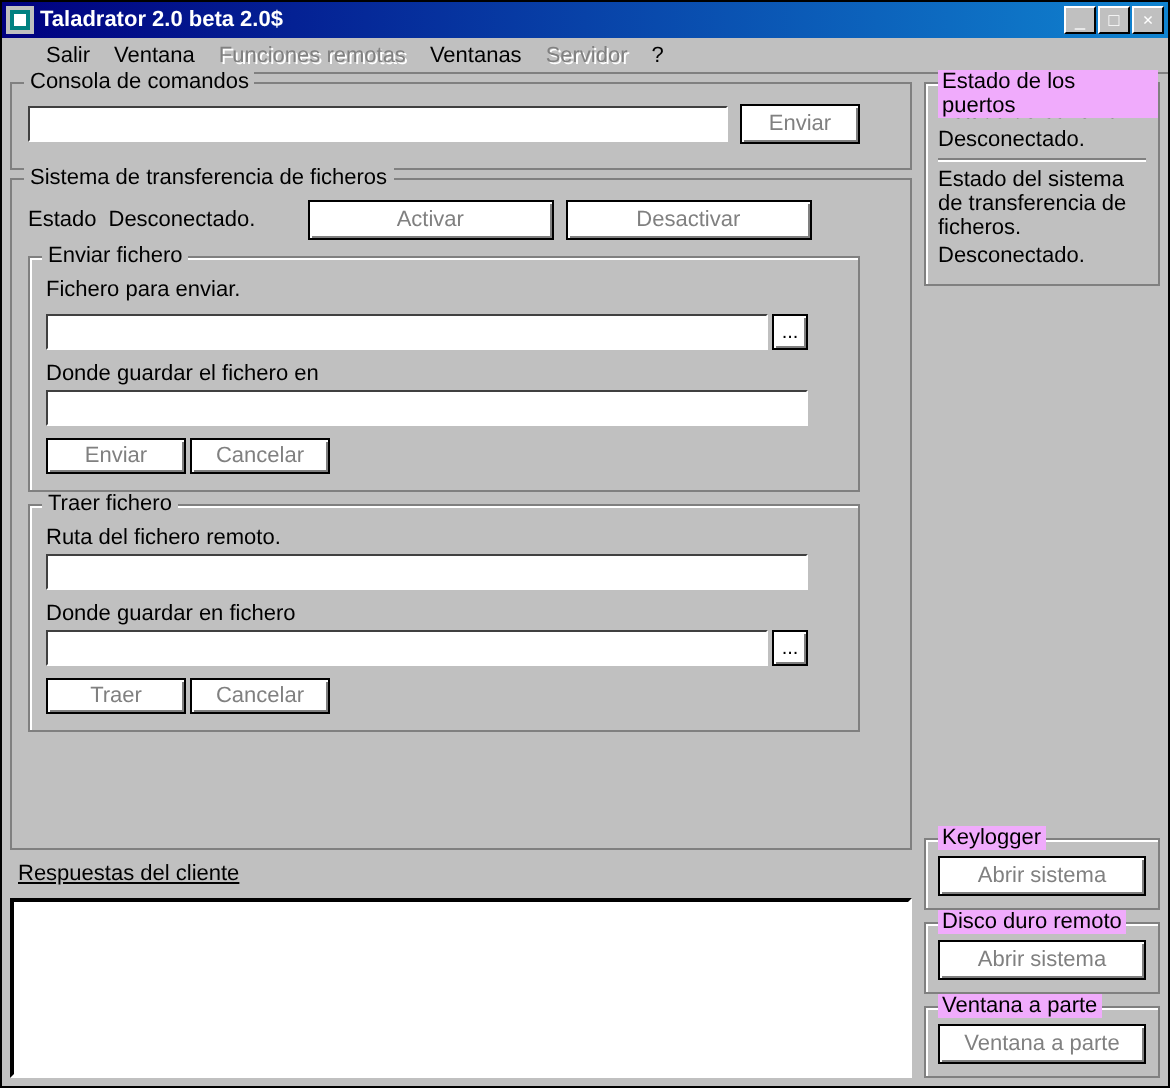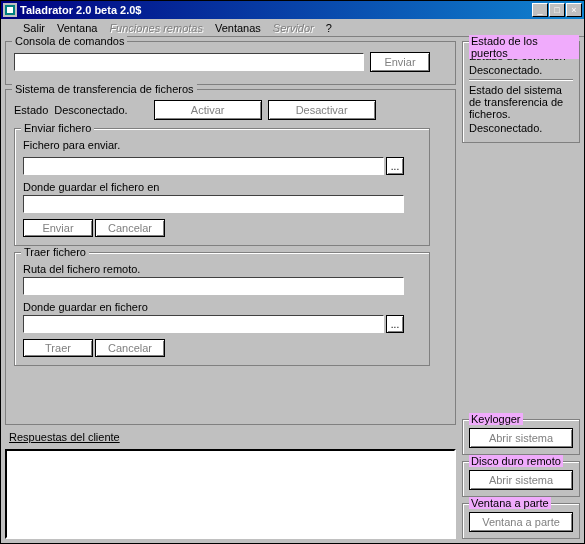--- a/index.html
+++ b/index.html
@@ -8,39 +8,39 @@
 .window { border: 1px solid #000; background: #c0c0c0; width: 585px; height: 544px; display: flex; flex-direction: column; }
 
 .titlebar { background: linear-gradient(to right, #000080, #1084d0); color: #fff; display: flex; align-items: center; height: 18px; padding: 0 2px; }
 .titlebar-icon { width: 14px; height: 14px; background: #c0c0c0; margin-right: 3px; display: flex; align-items: center; justify-content: center; }
 .titlebar-title { flex: 1; font-weight: bold; font-size: 11px; }
 .titlebar-buttons { display: flex; gap: 1px; }
 .titlebar-btn { width: 16px; height: 14px; background: #c0c0c0; border: 1px solid #fff; border-right-color: #000; border-bottom-color: #000; display: flex; align-items: center; justify-content: center; font-size: 9px; line-height: 1; font-family: Arial; cursor: default; }
 
 .menubar { background: #c0c0c0; display: flex; height: 18px; align-items: center; padding: 0 4px; border-bottom: 1px solid #808080; margin-left: 12px; }
 .menu-item { padding: 2px 6px; color: #000; cursor: default; }
-.menu-item.disabled { color: #808080; text-shadow: 1px 1px 0 #fff; font-style: italic; }
+.menu-item.disabled { color: #808080; text-shadow: 1px 1px 0 #fff; }
 
 .client { flex: 1; padding: 4px; display: flex; gap: 6px; }
 .left-col { flex: 1; display: flex; flex-direction: column; gap: 4px; }
 .right-col { width: 118px; display: flex; flex-direction: column; gap: 6px; }
 
 .groupbox { border: 1px solid #808080; position: relative; padding: 10px 25px 8px 8px; }
 .groupbox > .legend { position: absolute; top: -7px; left: 6px; background: #c0c0c0; padding: 0 3px; font-size: 11px; }
 .groupbox.inner { border: 1px solid #808080; box-shadow: inset 1px 1px 0 #fff; }
 
 .row { display: flex; align-items: center; gap: 6px; margin-bottom: 4px; }
 .label { font-size: 11px; }
 
 .text-input { background: #fff; border: 1px solid #808080; border-top-color: #404040; border-left-color: #404040; border-right-color: #fff; border-bottom-color: #fff; height: 18px; padding: 1px 3px; flex: 1; }
 
 .btn { background: #ffffff; border: 1px solid #000; box-shadow: inset 1px 1px 0 #fff, inset -1px -1px 0 #808080; height: 20px; padding: 0 12px; cursor: default; color: #000; display: inline-flex; align-items: center; justify-content: center; }
 .btn.disabled { color: #808080; text-shadow: 1px 1px 0 #fff; }
 .btn.small { padding: 0; width: 18px; height: 18px; font-size: 10px; }
-.btn.wide { width: 108px; }
+.btn.wide { width: 123px; }
 
 .small-btn-row { display: flex; gap: 2px; }
 .small-btn-row .btn { width: 70px; height: 18px; font-size: 11px; }
 
 .status-box { border: 1px solid #808080; box-shadow: inset 1px 1px 0 #fff; padding: 8px 6px 6px 6px; position: relative; }
 .status-box .legend { position: absolute; top: -7px; left: 6px; background: #f0abfc; padding: 0 2px; font-size: 11px; }
 .status-line { font-size: 11px; margin-bottom: 2px; }
 .hr { border-top: 1px solid #808080; border-bottom: 1px solid #fff; margin: 3px 0; }
 
 .textarea { background: #fff; border: 2px inset #808080; border-top-color: #404040; border-left-color: #404040; border-right-color: #fff; border-bottom-color: #fff; height: 90px; width: 100%; }

